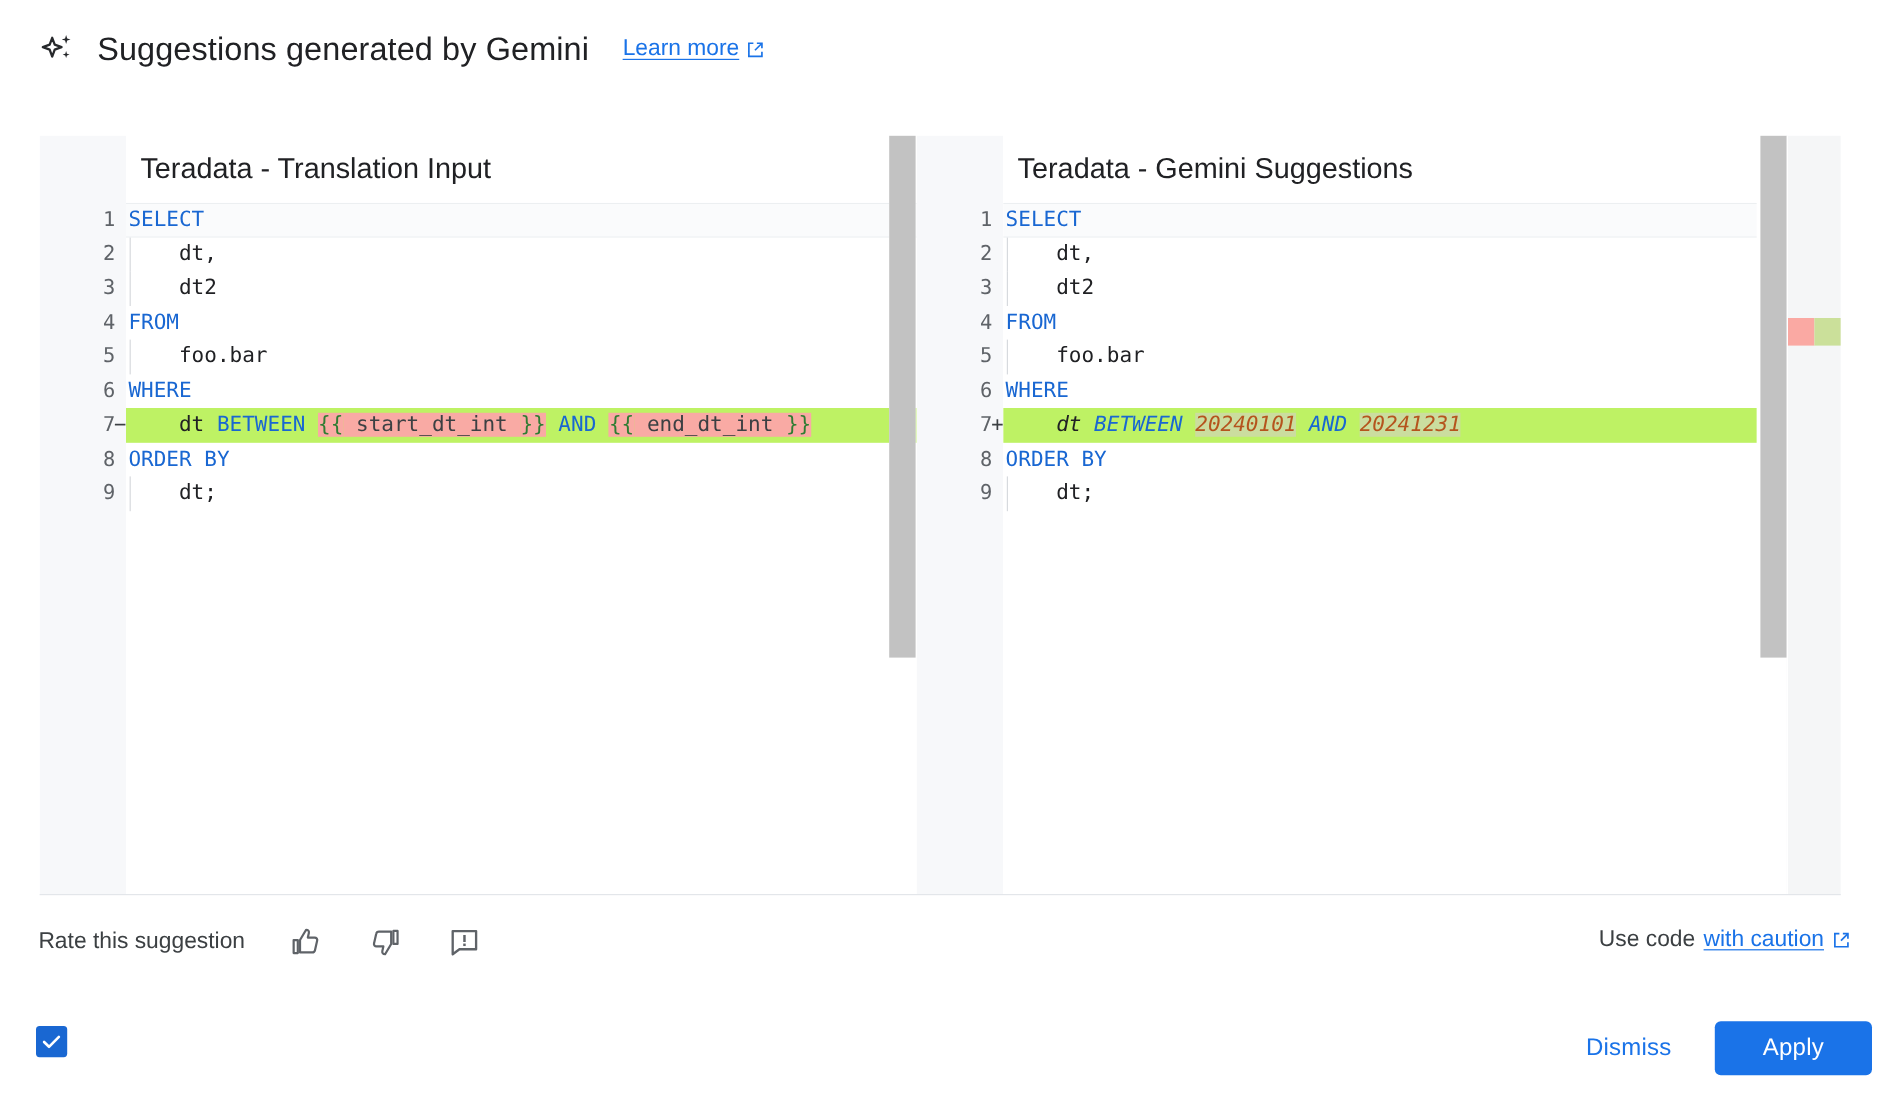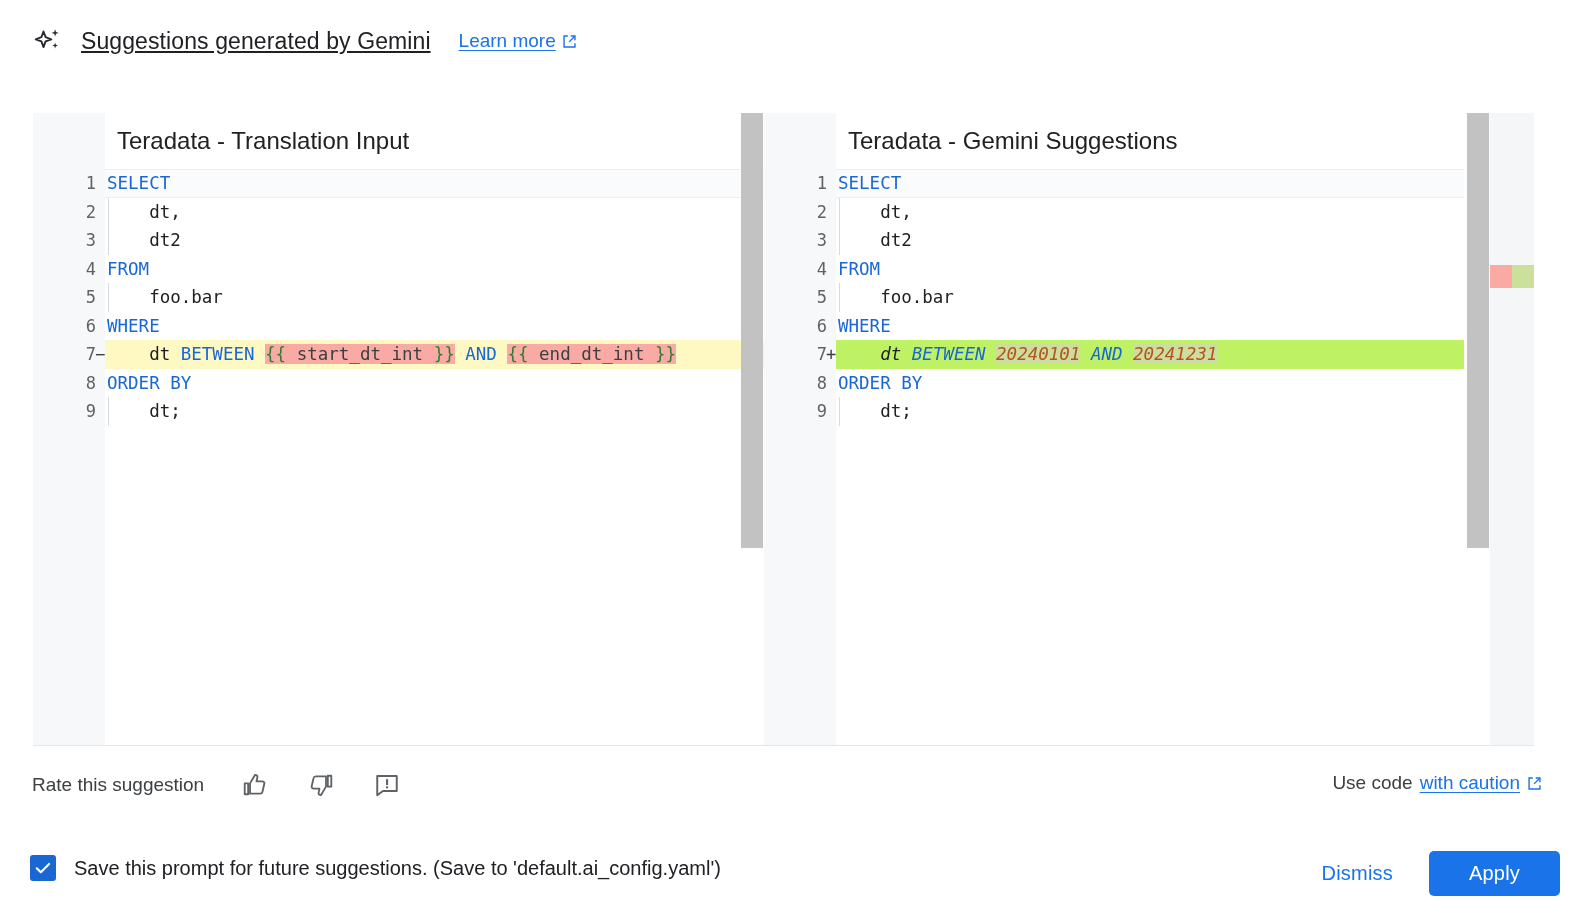--- a/index.html
+++ b/index.html
@@ -9,23 +9,22 @@
     background: #ffffff;
     font-family: "Liberation Sans", sans-serif;
     -webkit-font-smoothing: antialiased;
   }
   .page { position: relative; width: 1574px; height: 918px; overflow: hidden; background:#fff; }
 
   
   .header { position: absolute; left: 30px; top: 24px; display: flex; align-items: center; gap: 0; }
   .sparkle-icon { width: 34px; height: 34px; display:block; flex: 0 0 auto; }
   .header-title {
-    font-size: 23px; color: #202124; margin-left: 17px; white-space: nowrap;
+    font-size: 27px; color: #202124; margin-left: 17px; white-space: nowrap;
     letter-spacing: .1px;
-    text-decoration: underline;
   }
   .learn-more {
     margin-left: 28px; display: inline-flex; align-items: center; gap: 6px;
     color: #1a73e8; font-size: 19px; text-decoration: none; cursor: pointer;
     white-space: nowrap;
   }
   .learn-more .lm-text { text-decoration: underline; text-underline-offset: 3px; }
   .ext-icon { width: 15px; height: 15px; display:block; }
 
   
@@ -73,21 +72,21 @@
   .code-line {
     height: 28.5px; line-height: 28.5px;
     font-family: "DejaVu Sans Mono", monospace;
     font-size: 17.5px;
     color: #202124;
     white-space: pre;
     padding-left: 2px;
     position: relative;
   }
   .code-line.current { background: #fafbfc; box-shadow: inset 0 1px 0 #eceff1, inset 0 -1px 0 #eceff1; }
-  .code-line.del { background: #fef9c3; }
+  .code-line.del { background: #bef264; }
   .code-line.add { background: #bef264; font-style: italic; }
 
   .indent-guide {
     position: absolute; top: 0; left: 3px; width: 1px; height: 28.5px;
     background: #d7dade;
   }
 
   .kw   { color: #1967d2; }
   .num  { color: #b5541d; }
   .brc  { color: #2e7d32; }
@@ -292,21 +291,20 @@
       </svg>
     </span>
   </div>
 
   <div class="footer-left">
     <span class="checkbox">
       <svg viewBox="0 0 24 24" width="20" height="20" aria-hidden="true">
         <path d="M4.5 12.4 L9.4 17.2 L19.3 7.2" fill="none" stroke="#ffffff" stroke-width="2.6" stroke-linecap="round" stroke-linejoin="round"></path>
       </svg>
     </span>
-    <span class="cb-label">Save this prompt for future suggestions. (Save to 'default.ai_config.yaml')</span>
   </div>
 
   <div class="footer-actions">
     <button class="btn-dismiss">Dismiss</button>
     <button class="btn-apply">Apply</button>
   </div>
 
 </div>
 
 </body></html>

